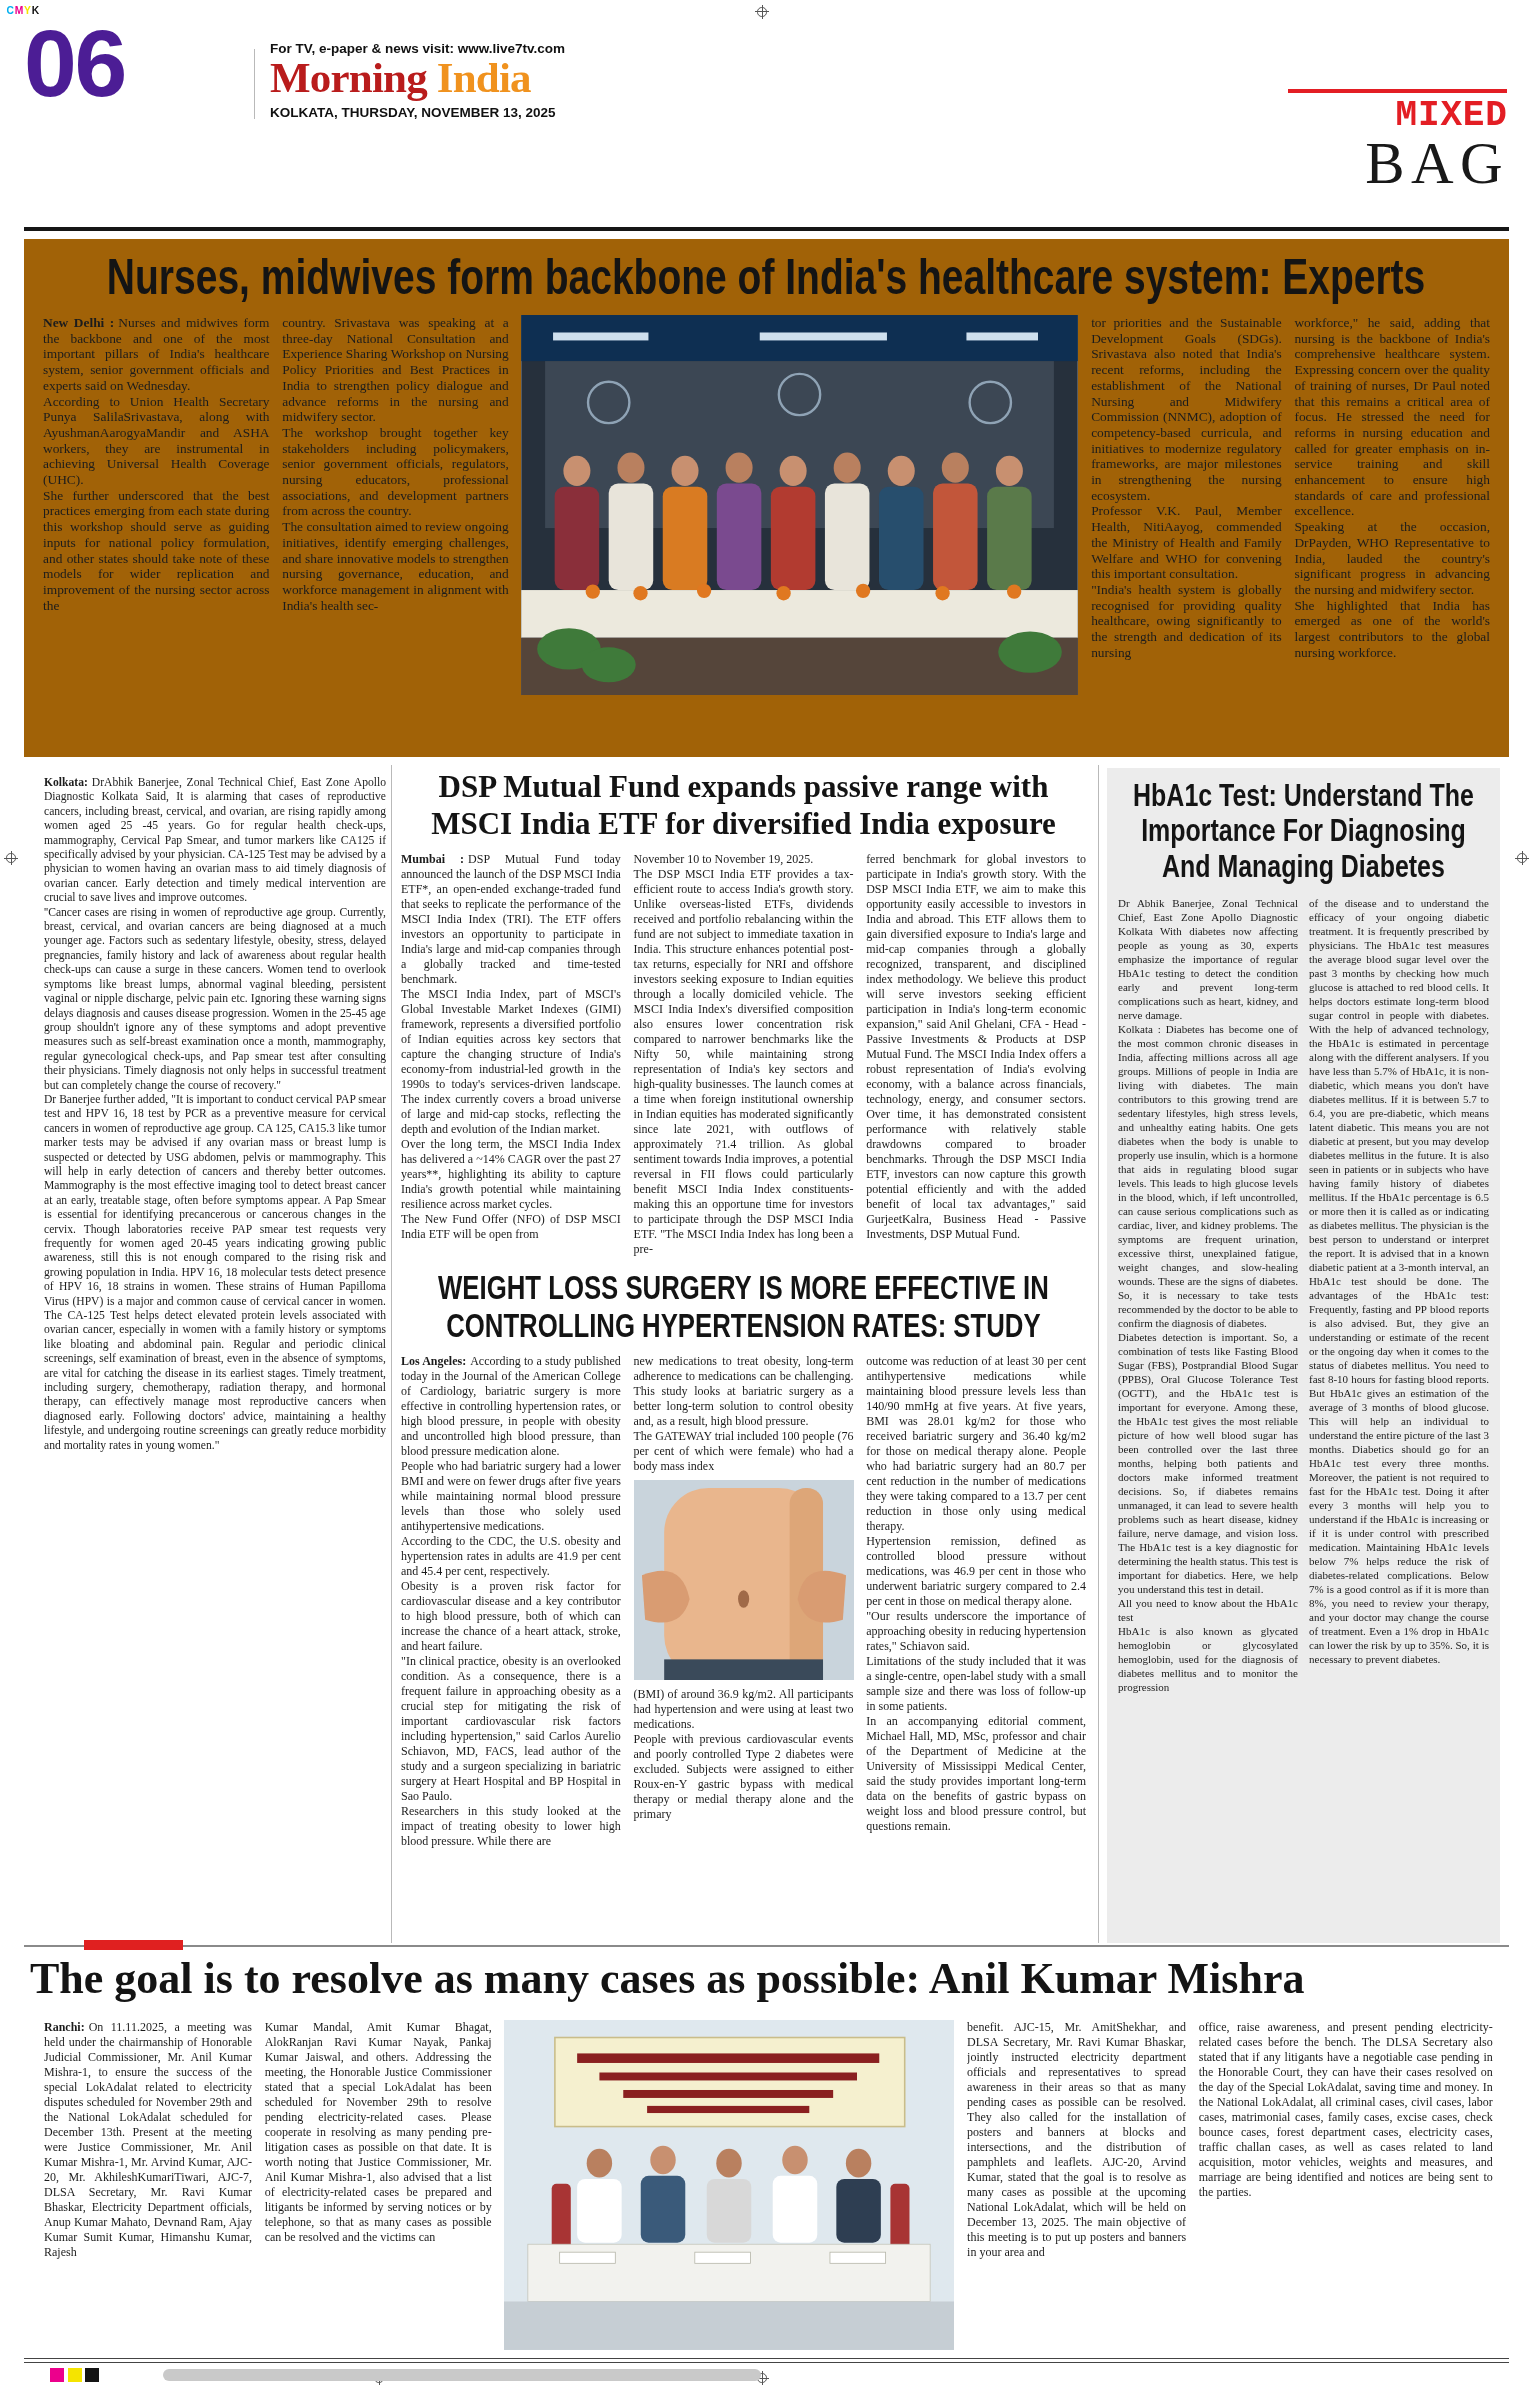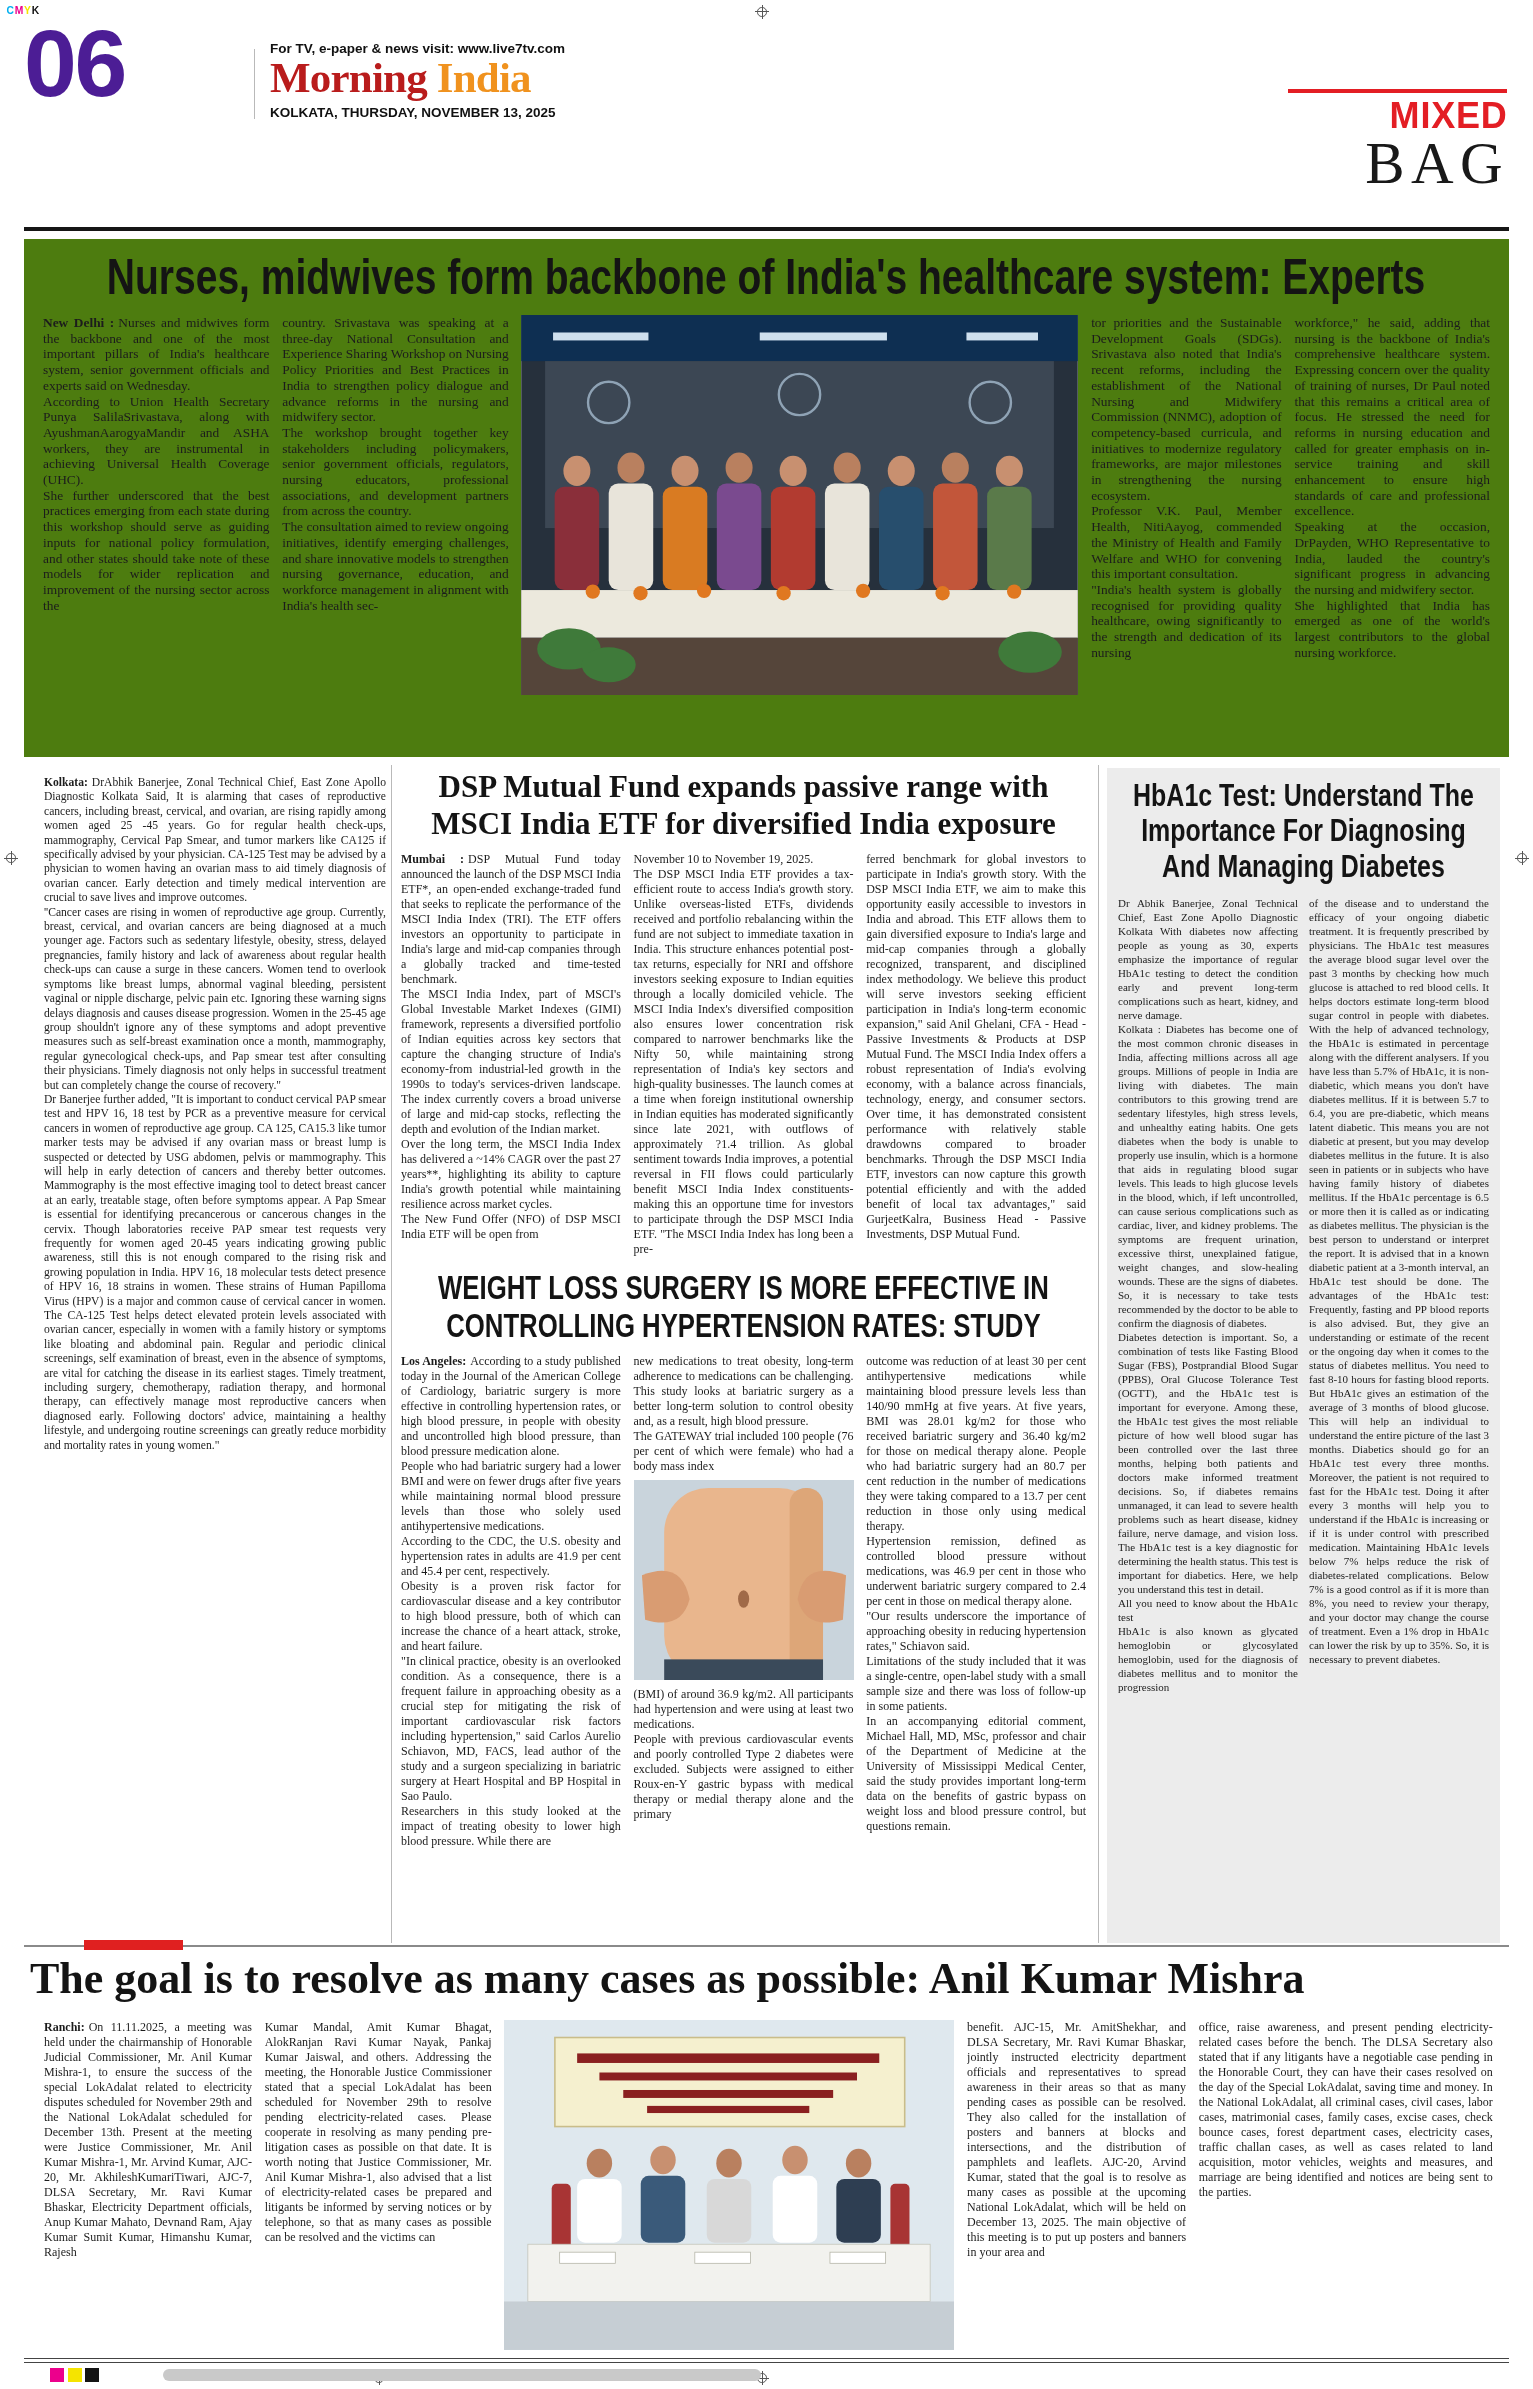--- a/index.html
+++ b/index.html
@@ -15,36 +15,36 @@
   .cmyk{font-family:"Liberation Sans",sans-serif;font-weight:bold;font-size:10.3px;letter-spacing:0.8px;}
   .c-c{color:#00aeef}.c-m{color:#ec008c}.c-y{color:#f5e400}.c-k{color:#111}
   .sq{position:absolute;width:13.5px;height:13.5px;}
 
   
   .pageno{font-family:"Liberation Sans",sans-serif;font-weight:bold;font-size:95px;line-height:.88;letter-spacing:-2.4px;color:#4c1d95;}
   .tagline{font-family:"Liberation Sans",sans-serif;font-weight:bold;font-size:13.5px;color:#111;}
   .mast{font-family:"Liberation Serif",serif;font-weight:bold;font-size:43px;line-height:1.02;letter-spacing:-0.8px;}
   .mast .m1{color:#b91c1c}.mast .m2{color:#f0921e}
   .edition{font-family:"Liberation Sans",sans-serif;font-weight:bold;font-size:13.5px;color:#111;margin-top:5.6px;}
-  .mixed{font-family:Liberation Sans, sans-serif;font-weight:bold;font-size:36px;color:#e31e24;letter-spacing:0.8px;margin-left:18px;}
+  .mixed{font-family:Liberation Mono, monospace;font-weight:bold;font-size:36px;color:#e31e24;letter-spacing:0.8px;margin-left:18px;}
   .bag{font-family:"Liberation Serif",serif;font-size:59px;letter-spacing:6.4px;color:#191919;line-height:1;}
   .rule{background:#161616;}
 
   
   .cond{display:block;width:128%;margin-left:-14%;transform:scaleX(0.78);transform-origin:50% 0;
         font-family:"Liberation Sans",sans-serif;font-weight:bold;text-align:center;color:#141414;white-space:pre-line;}
 
   
   .body{font-size:12px;line-height:15px;text-align:justify;white-space:pre-line;}
   .dl{font-weight:bold;margin-right:4px;white-space:normal;}
   .colrow{display:flex;}
   .clip{overflow:hidden;}
 
   
-  .lead-panel{background:#4d7c0f;}
+  .lead-panel{background:#a16207;}
   .lead-headline{font-size:50px;line-height:1.08;}
   .lead-body{font-size:13.4px;line-height:15.7px;}
 
   .vline{position:absolute;width:0.8px;background:#b9b9b9;}
   .divider{position:absolute;background:#8a8a8a;}
 
   .dsp-headline{font-family:"Liberation Serif",serif;font-weight:bold;font-size:31px;line-height:1.2;text-align:center;white-space:pre-line;color:#141414;}
   .lok-headline{font-family:"Liberation Serif",serif;font-weight:bold;font-size:44px;line-height:1.05;color:#141414;}
 
   .grey-panel{background:#ececec;}

